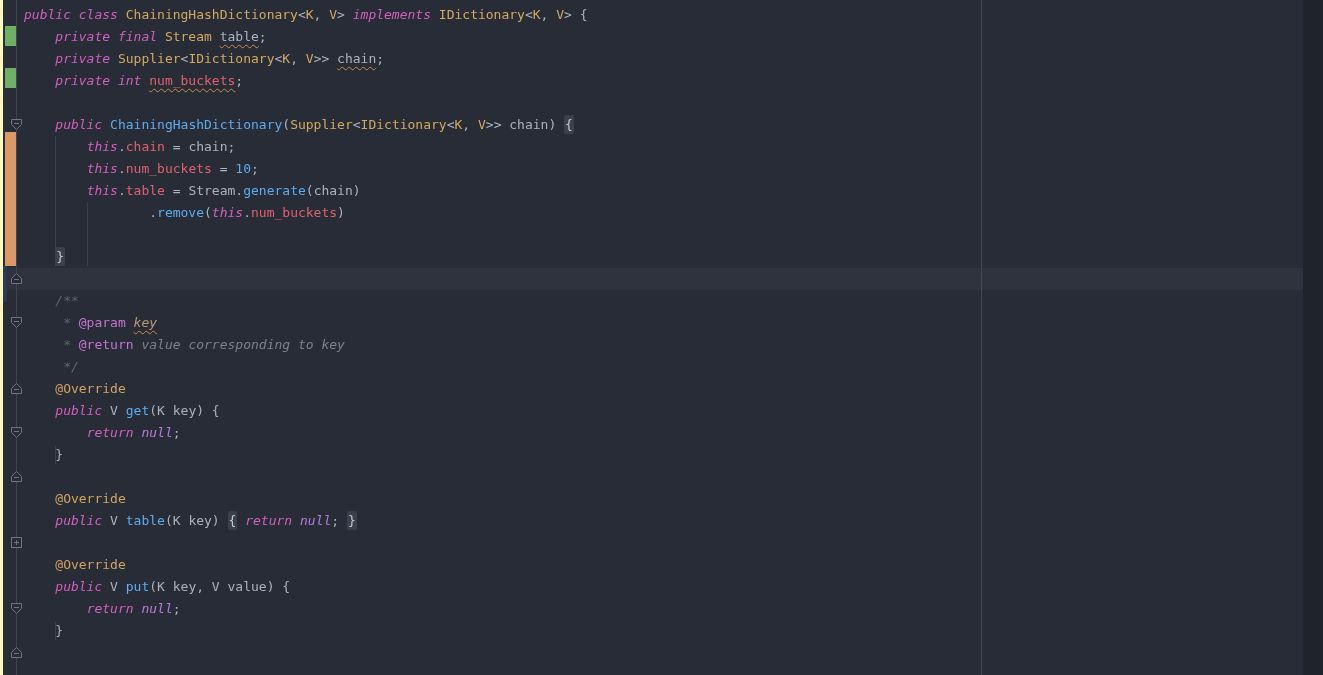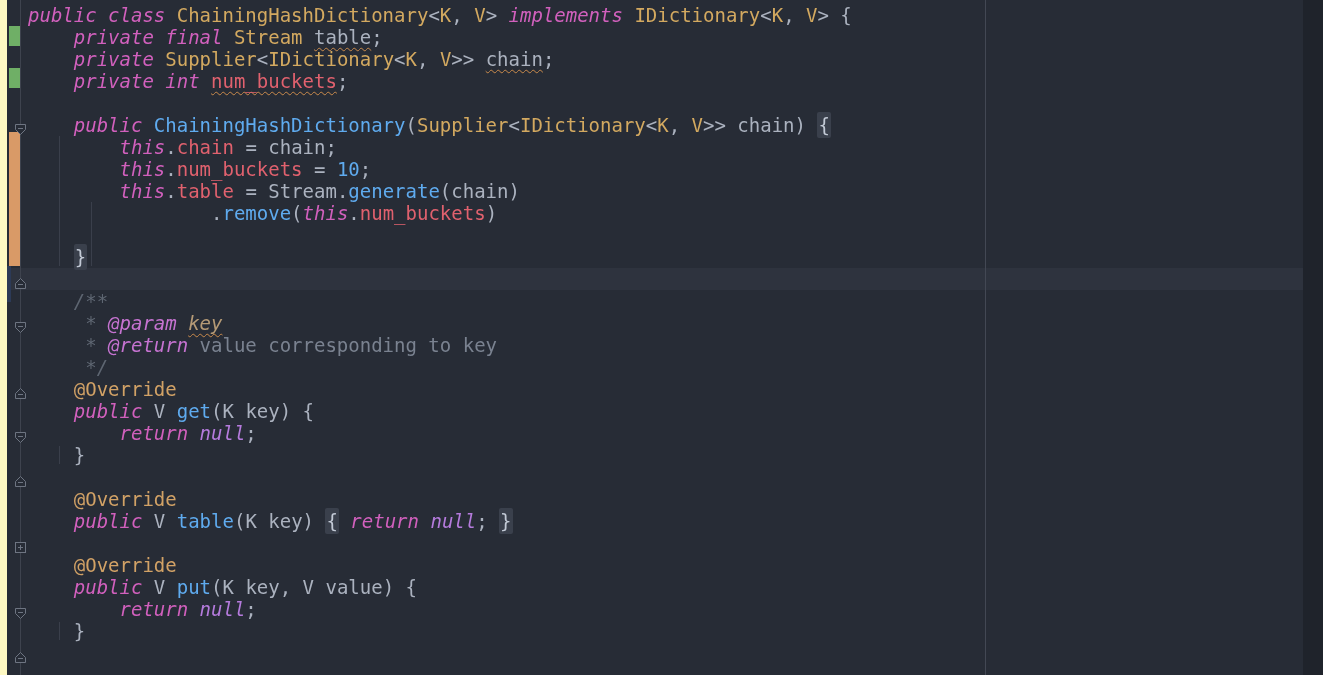--- a/index.html
+++ b/index.html
@@ -4,40 +4,40 @@
 <style>
   :root{
     --bg:#272c36; --cur:#2e333e; --pln:#abb2bf; --kw:#d160bd; --kw2:#b57bdd;
     --ty:#d3a960; --mth:#5fabef; --fld:#e0616e; --num:#5fabef; --cmt:#5e6672;
     --cmt2:#7a8290; --tag:#c673d1; --arg:#b59a76; --ann:#d2a266; --wavy:#c98a4b;
     --brc-bg:#3a404c; --brc-tx:#c3cad6; --guide:#3a3f4b; --foldline:#3e434e;
     --marker:#6e7582; --margin:#434854; --green:#6faf66; --orange:#d99a67; --blue:#2c3a57;
   }
   html,body{margin:0;padding:0;background:#1f232b;}
   .screen{position:relative;width:1303px;height:675px;overflow:hidden;
-    background:var(--bg);border-left:7px solid #fef9c3;box-sizing:border-box;
-    font-family:"DejaVu Sans Mono","Liberation Mono",monospace;font-size:19px;}
+    background:var(--bg);border-left:3px solid #fef9c3;box-sizing:border-box;
+    font-family:"DejaVu Sans Mono","Liberation Mono",monospace;font-size:13px;}
   .current-line{position:absolute;left:0;width:1323px;height:22px;background:var(--cur);z-index:0;}
   .margin-line{position:absolute;top:0;bottom:0;width:1px;background:var(--margin);z-index:1;}
   .fold-line{position:absolute;left:13px;top:0;bottom:0;width:1px;background:var(--foldline);z-index:1;}
   .guide{position:absolute;width:1px;background:var(--guide);z-index:1;}
   .bar{position:absolute;z-index:2;}
   .marker{position:absolute;left:7px;width:13px;height:13px;z-index:3;}
   .code{position:absolute;left:21px;top:4px;z-index:2;}
   .line{height:22px;line-height:22px;white-space:pre;}
   .tk-pln,.tk-plnw{color:var(--pln);}
   .tk-kw{color:var(--kw);font-style:italic;}
   .tk-kw2{color:var(--kw2);font-style:italic;}
   .tk-ty{color:var(--ty);}
   .tk-mth{color:var(--mth);}
   .tk-fld,.tk-fldw{color:var(--fld);}
   .tk-num{color:var(--num);}
   .tk-cmt{color:var(--cmt);font-style:italic;}
-  .tk-cmt2{color:var(--cmt2);}
-  .tk-tag{color:var(--tag);font-style:italic;margin-top:31px;}
+  .tk-cmt2{color:var(--cmt2);font-style:italic;}
+  .tk-tag{color:var(--tag);margin-top:31px;}
   .tk-argw{color:var(--arg);font-style:italic;margin-top:28px;}
   .tk-ann{color:var(--ann);}
   .tk-brc{color:var(--brc-tx);background:var(--brc-bg);padding:2px 1px;border-radius:2px;}
   .tk-plnw,.tk-fldw,.tk-argw{text-decoration:underline;text-decoration-style:wavy;
     text-decoration-color:var(--wavy);text-decoration-thickness:1px;
     text-underline-offset:3px;text-decoration-skip-ink:none;}
 </style>
 </head>
 <body>
 

